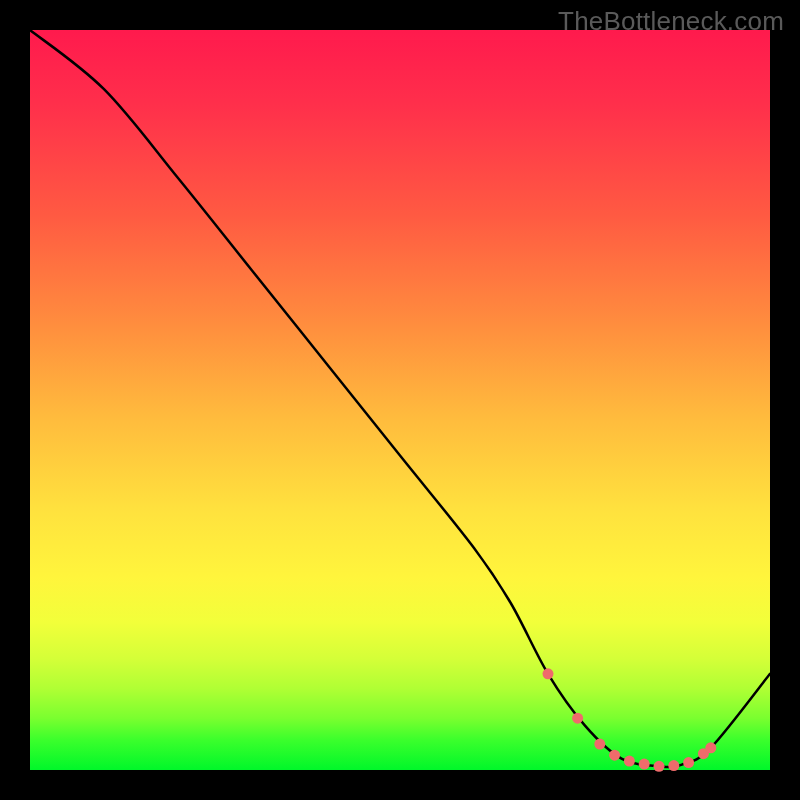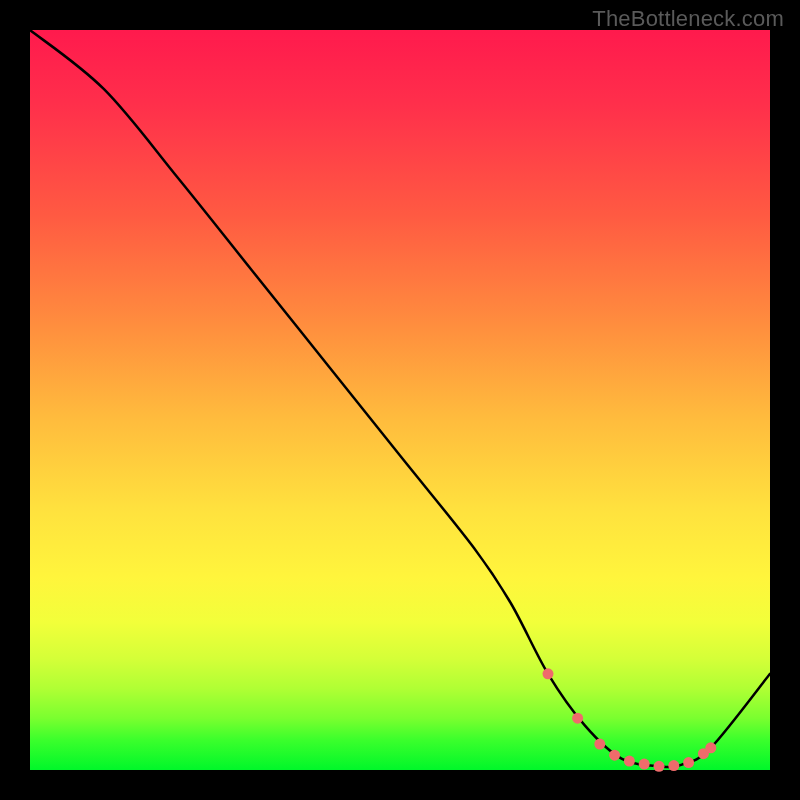--- a/index.html
+++ b/index.html
@@ -39,21 +39,21 @@
       #7aff2f 93%,
       #3aff2c 96%,
       #00f72a 100%
     );
   }
   .watermark {
     position: absolute;
     top: 6px;
     right: 16px;
     color: #5a5a5a;
-    font-size: 22px;
+    font-size: 26px;
     letter-spacing: 0.2px;
     font-weight: 400;
     user-select: none;
   }
   svg.curve {
     position: absolute;
     left: 0;
     top: 0;
     width: 740px;
     height: 740px;

